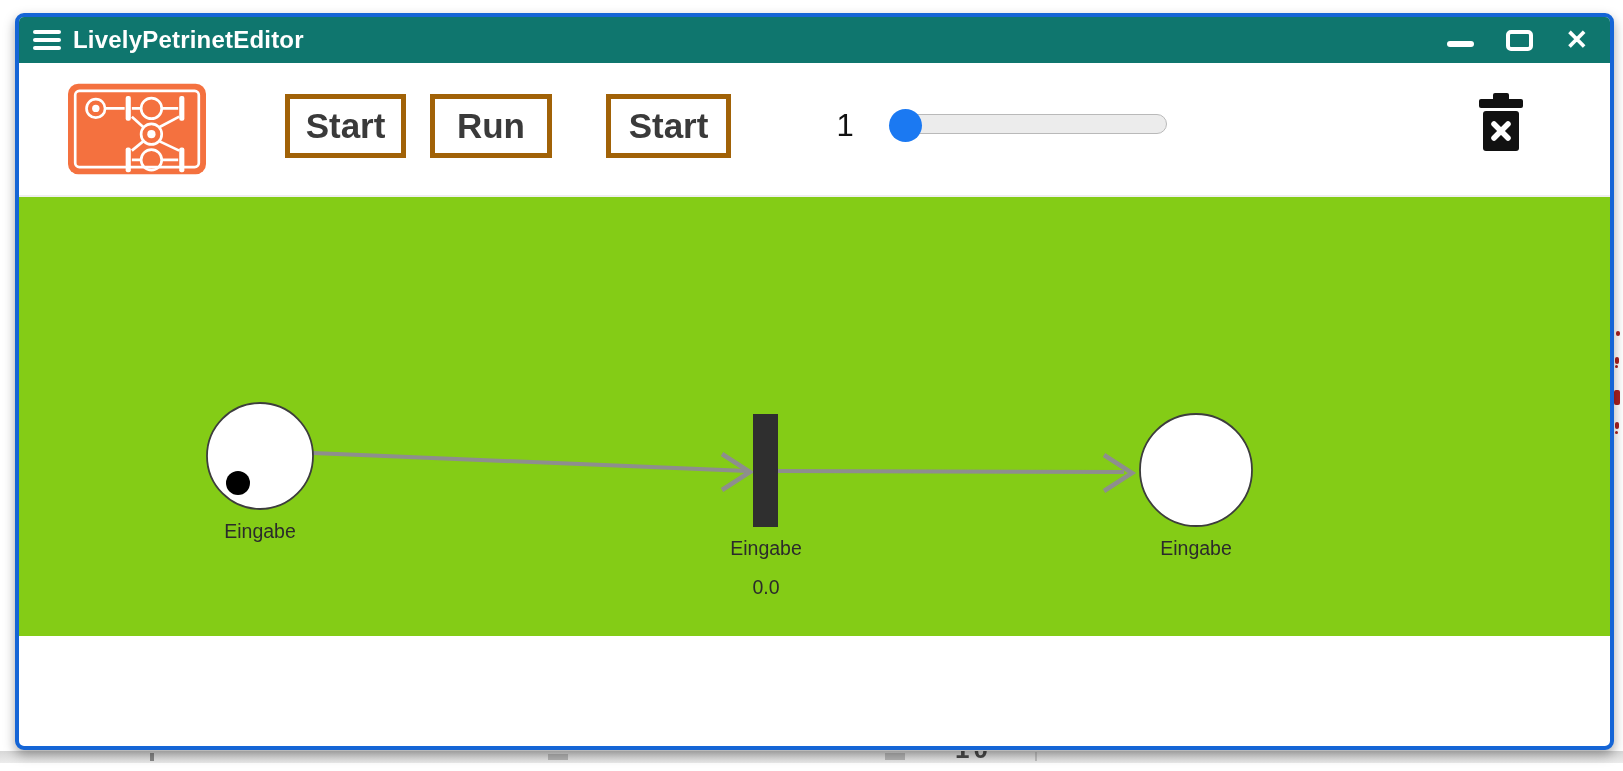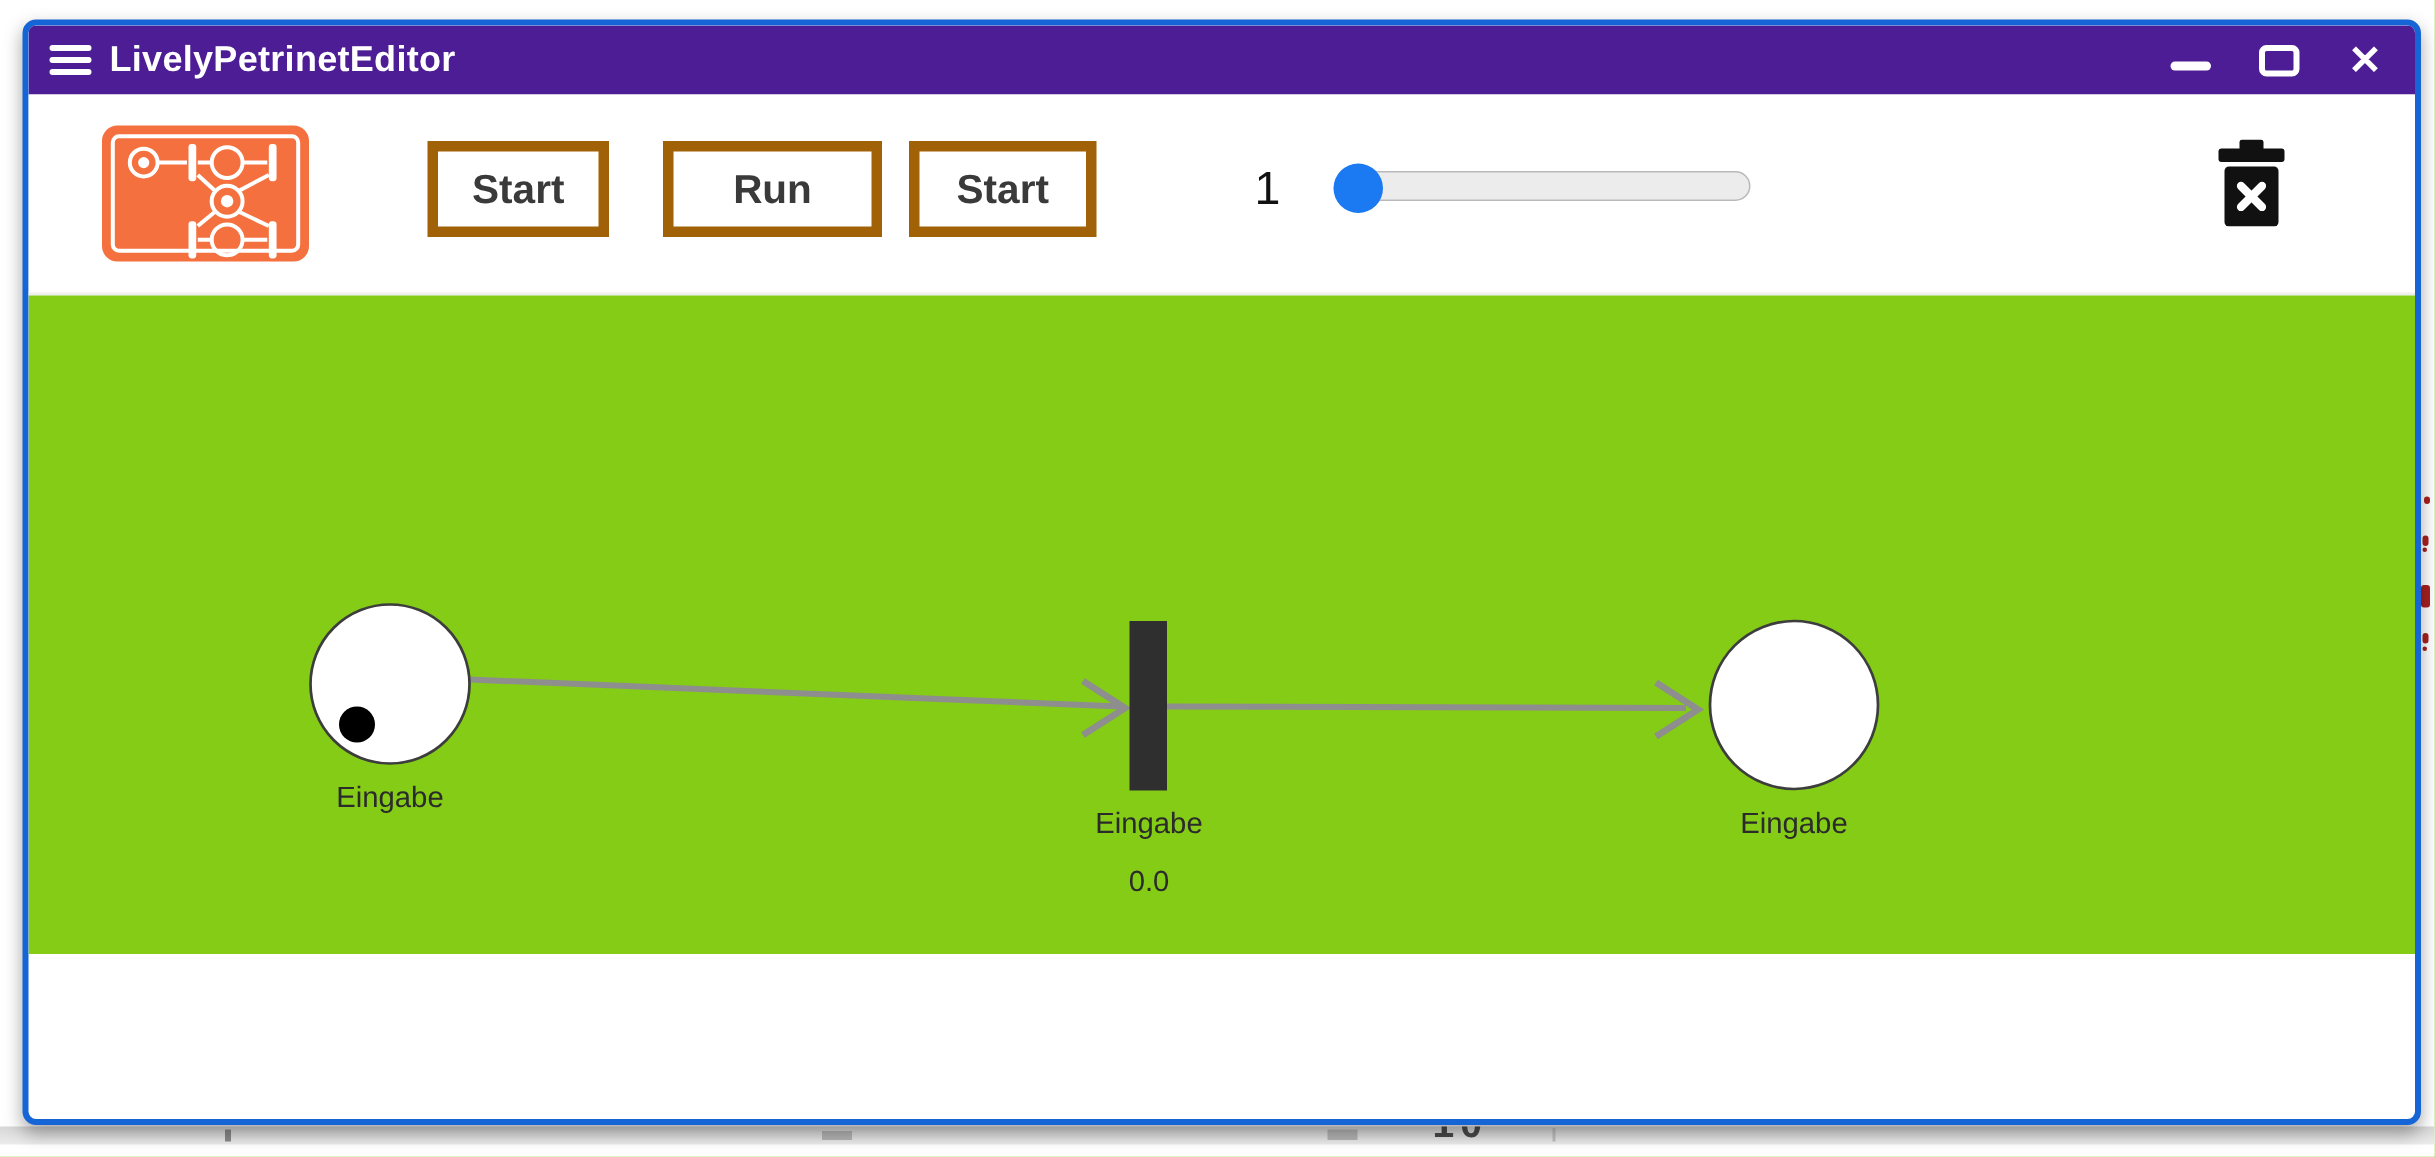--- a/index.html
+++ b/index.html
@@ -15,37 +15,37 @@
   .bg-clipped-text { position: absolute; left: 955px; top: -17px; width: 50px; height: 28px;
     color: #4a4a4a; font-size: 26px; font-weight: bold; letter-spacing: 4px; }
   .red-frag { position: absolute; background: #a82020; border-radius: 2px; }
 
   
   .window { position: absolute; left: 15px; top: 13px; width: 1599px; height: 737px;
     border: 4px solid #1565d6; border-radius: 9px; background: #ffffff;
     box-shadow: 0 5px 12px rgba(0,0,0,0.35); overflow: hidden; }
 
   
-  .titlebar { position: relative; height: 46px; background: #4c1d95; display: flex; align-items: center; }
+  .titlebar { position: relative; height: 46px; background: #0f766e; display: flex; align-items: center; }
   .hamburger { width: 28px; margin-left: 14px; display: flex; flex-direction: column; gap: 4px; cursor: pointer; }
   .hamburger span { display: block; height: 4px; border-radius: 2px; background: #ffffff; }
   .win-title { color: #ffffff; font-weight: bold; font-size: 24px; margin-left: 12px; letter-spacing: 0.2px; }
   .win-controls { position: absolute; right: 22px; top: 0; height: 100%; display: flex; align-items: center; gap: 32px; }
   .btn-min { width: 27px; height: 6px; background: #ffffff; border-radius: 3px; cursor: pointer; margin-top: 8px; }
   .btn-max { width: 27px; height: 21px; border: 4px solid #ffffff; border-radius: 5px; cursor: pointer; }
   .btn-close { color: #ffffff; font-size: 27px; font-weight: bold; line-height: 1; cursor: pointer; }
 
   
   .toolbar { position: relative; height: 134px; background: #ffffff; border-bottom: 2px solid #efefef; }
   .app-icon { position: absolute; left: 49px; top: 20px; width: 138px; height: 92px; }
-  .tb-btn { position: absolute; top: 31px; height: 64px; background: #ffffff; border: 7px solid #a16207;
-    color: #3a3a3a; font-weight: bold; font-size: 27px; font-family: "Liberation Sans", sans-serif;
+  .tb-btn { position: absolute; top: 31px; height: 64px; background: #ffffff; border: 5px solid #a16207;
+    color: #3a3a3a; font-weight: bold; font-size: 35px; font-family: "Liberation Sans", sans-serif;
     display: flex; align-items: center; justify-content: center; cursor: pointer; }
   .tb-start { left: 266px; width: 121px; }
-  .tb-run   { left: 423px; width: 146px; }
+  .tb-run   { left: 411px; width: 122px; }
   .tb-step  { left: 587px; width: 125px; }
   .slider-value { position: absolute; left: 806px; top: 45px; width: 40px; text-align: center;
     font-size: 31px; color: #111111; }
   .slider-track { position: absolute; left: 871px; top: 51px; width: 277px; height: 20px;
     background: #ececec; border: 1px solid #b9b9b9; border-radius: 10px; cursor: pointer; }
   .slider-thumb { position: absolute; left: 870px; top: 46px; width: 33px; height: 33px;
     border-radius: 50%; background: #1b79f2; cursor: grab; }
   .trash-btn { position: absolute; left: 1458px; top: 30px; width: 48px; height: 58px; cursor: pointer; }
 
   

